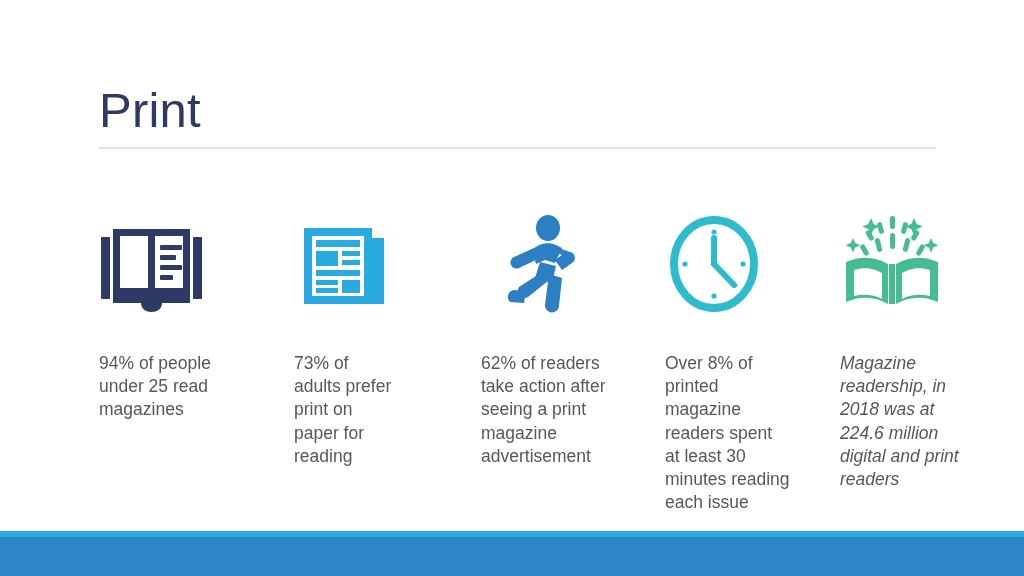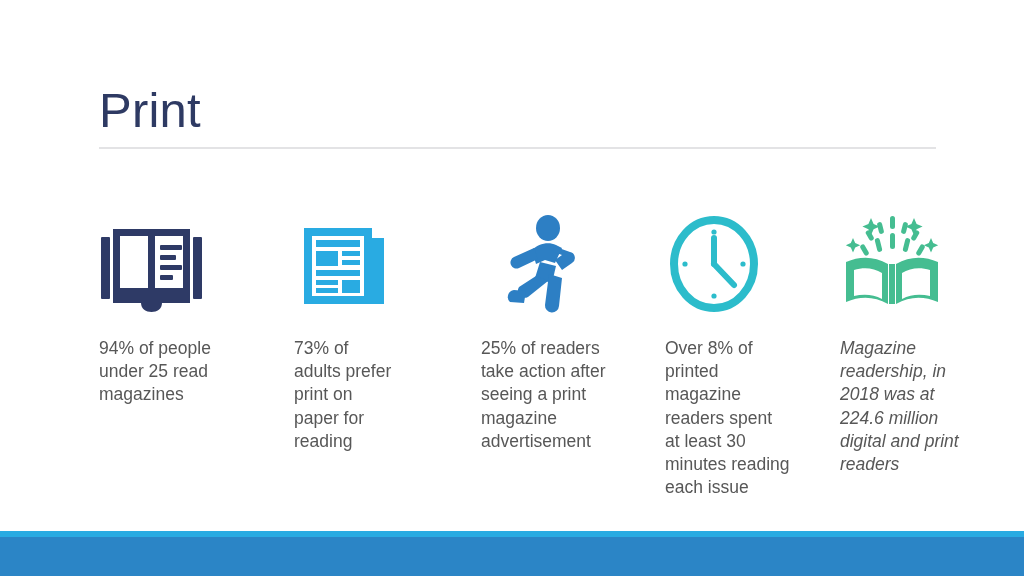--- a/index.html
+++ b/index.html
@@ -79,21 +79,21 @@
   .col-1 .icon-wrap svg { position: absolute; left: 6px;  top: 19px; }
   .col-2 .icon-wrap svg { position: absolute; left: 11px; top: 9px; }
   .col-3 .icon-wrap svg { position: absolute; left: 3px;  top: 9px; }
   .col-4 .icon-wrap svg { position: absolute; left: 0px;  top: 5px; }
 
   .stat-text {
     font-family: "Liberation Sans", sans-serif;
     font-size: 17.5px;
     line-height: 23.2px;
     color: #575757;
-    margin-top: 22px;
+    margin-top: 37px;
   }
 
   
   .bottom-stripe {
     position: absolute;
     left: 0;
     top: 531px;
     width: 1024px;
     height: 6px;
     background: #29abe2;
@@ -191,21 +191,21 @@
             <path d="M48 48 l16 4 -4 17 -17 -5 z"></path>
 
             <path d="M44 62 l12 5 -20 16 a7 7 0 0 1 -9 -10 z"></path>
 
             <path d="M22 76 a7 7 0 0 0 -4 12 l14 1 2 -12 z"></path>
 
             <path d="M57 60 l13 4 -3 28 a7 7 0 0 1 -14 -1 z"></path>
           </g>
         </svg>
       </div>
-      <div class="stat-text">25% of readers take action after seeing a print magazine advertisement</div>
+      <div class="stat-text">62% of readers take action after seeing a print magazine advertisement</div>
     </div>
 
     <div class="col col-3">
       <div class="icon-wrap">
         <svg width="94" height="100" viewBox="0 0 94 100" xmlns="http://www.w3.org/2000/svg">
           <g>
 
             <ellipse cx="46" cy="50" rx="40" ry="44" fill="none" stroke="#2cbccb" stroke-width="8"></ellipse>
 
             <circle cx="46" cy="18" r="2.6" fill="#2cbccb"></circle>

